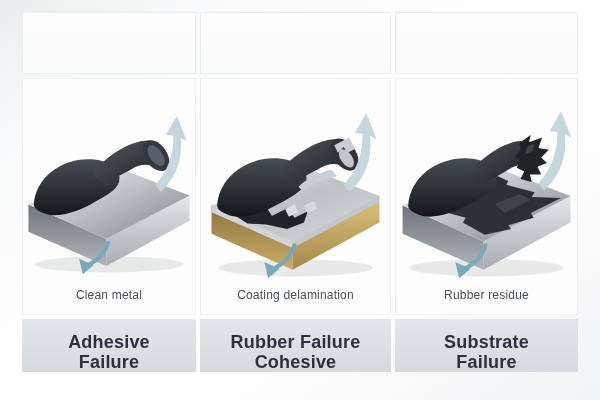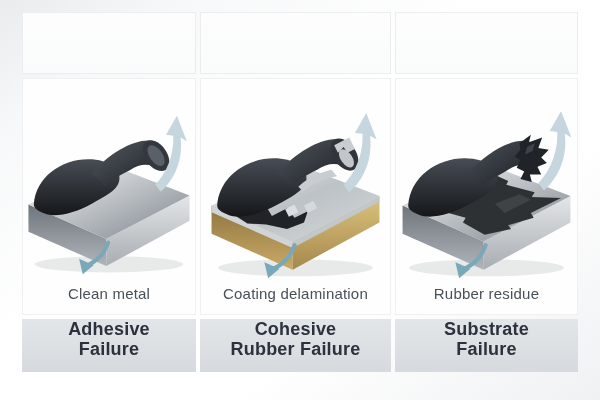--- a/index.html
+++ b/index.html
@@ -40,30 +40,30 @@
     width: 100%;
     height: 200px;
     margin-top: 2px;
   }
   .caption {
     position: absolute;
     left: 0;
     right: 0;
     bottom: 12px;
     text-align: center;
-    font-size: 15px;
+    font-size: 12px;
     letter-spacing: 0.2px;
     color: var(--caption-text, #4a5058);
   }
   .band-cell {
     background: linear-gradient(var(--band-top, #e3e6e9), var(--band-bottom, #d6dade));
     display: flex;
     flex-direction: column;
     align-items: center;
-    justify-content: flex-start;
+    justify-content: flex-end;
     text-align: center;
   }
   .band-cell .t-line {
     font-size: 18px;
     font-weight: bold;
     line-height: 20px;
     color: var(--title-text, #2c323d);
     letter-spacing: 0.2px;
   }
 </style>
@@ -213,21 +213,21 @@
       </g>
     </svg>
     <div class="caption">Rubber residue</div>
   </div>
 
   <div class="band-cell">
     <span class="t-line">Adhesive</span>
     <span class="t-line">Failure</span>
   </div>
   <div class="band-cell">
+    <span class="t-line">Rubber Failure</span>
     <span class="t-line">Cohesive</span>
-    <span class="t-line">Rubber Failure</span>
   </div>
   <div class="band-cell">
     <span class="t-line">Substrate</span>
     <span class="t-line">Failure</span>
   </div>
 
 </div>
 
 </body></html>

